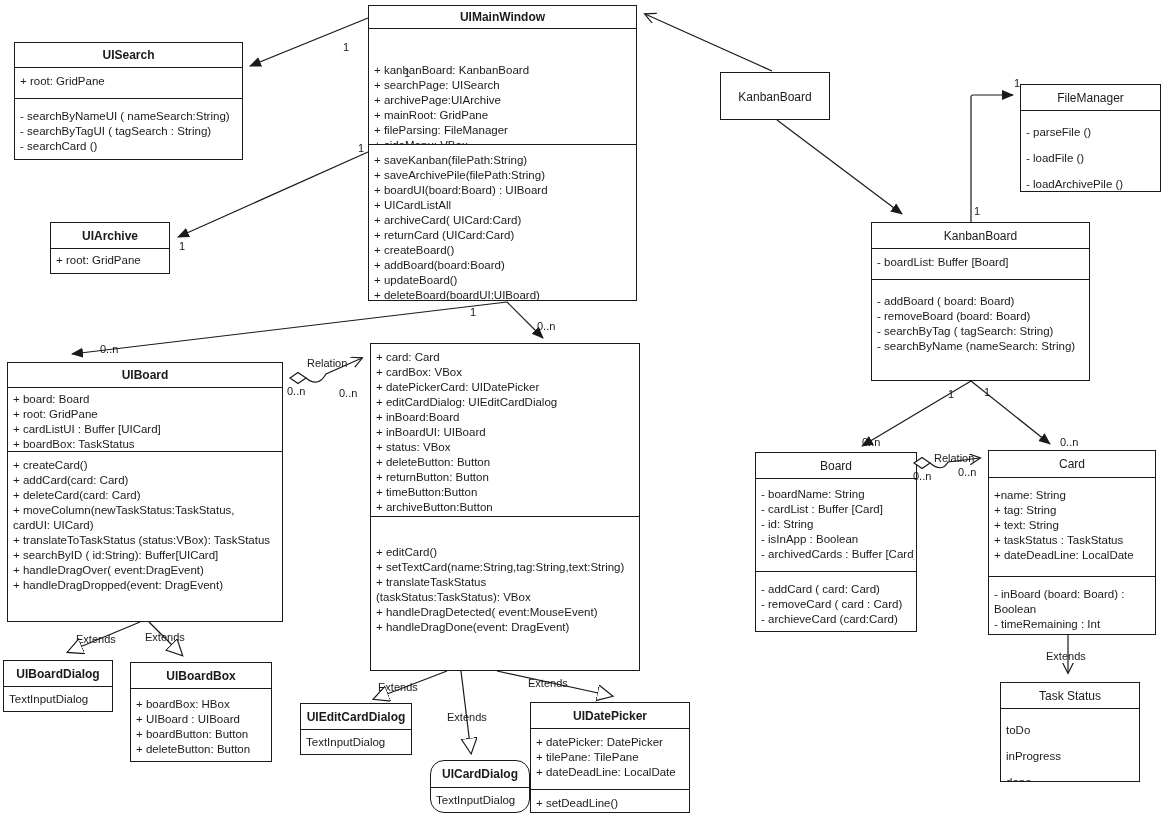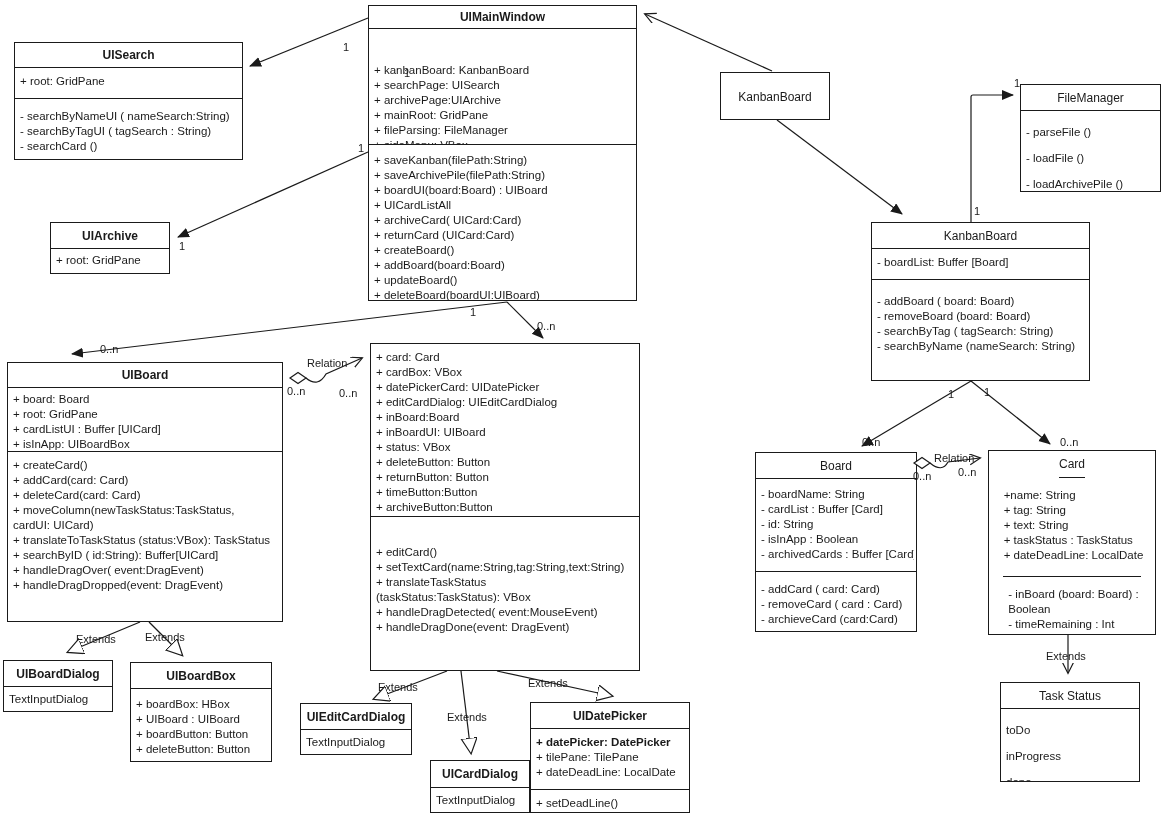--- a/index.html
+++ b/index.html
@@ -95,21 +95,21 @@
           <div class="cls-line" style="line-height: 15px;">- searchByTag ( tagSearch: String)</div>
           <div class="cls-line" style="line-height: 15px;">- searchByName (nameSearch: String)</div>
         </div>
       </div>
       <div class="cls" style="left: 7px; top: 362px; width: 276px; height: 260px;">
         <div class="cls-title bold" style="height: 25px; line-height: 25px;">UIBoard</div>
         <div class="cls-sec" style="height: 63px; padding-top: 4px;">
           <div class="cls-line" style="line-height: 15px;">+ board: Board</div>
           <div class="cls-line" style="line-height: 15px;">+ root: GridPane</div>
           <div class="cls-line" style="line-height: 15px;">+ cardListUI : Buffer [UICard]</div>
-          <div class="cls-line" style="line-height: 15px;">+ isInApp: UIBoardBox</div>
+          <div class="cls-line" style="line-height: 15px;">+ boardBox: TaskStatus</div>
         </div>
         <div class="cls-sec fill" style="padding-top: 6px;">
           <div class="cls-line" style="line-height: 15px;">+ createCard()</div>
           <div class="cls-line" style="line-height: 15px;">+ addCard(card: Card)</div>
           <div class="cls-line" style="line-height: 15px;">+ deleteCard(card: Card)</div>
           <div class="cls-line" style="line-height: 15px;">+ moveColumn(newTaskStatus:TaskStatus,</div>
           <div class="cls-line" style="line-height: 15px;">cardUI: UICard)</div>
           <div class="cls-line" style="line-height: 15px;">+ translateToTaskStatus (status:VBox): TaskStatus</div>
           <div class="cls-line" style="line-height: 15px;">+ searchByID ( id:String): Buffer[UICard]</div>
           <div class="cls-line" style="line-height: 15px;">+ handleDragOver( event:DragEvent)</div>
@@ -147,21 +147,21 @@
           <div class="cls-line" style="line-height: 15px;">- id: String</div>
           <div class="cls-line" style="line-height: 15px;">- isInApp : Boolean</div>
           <div class="cls-line" style="line-height: 15px;">- archivedCards : Buffer [Card]</div>
         </div>
         <div class="cls-sec fill" style="padding-top: 10px;">
           <div class="cls-line" style="line-height: 15px;">- addCard ( card: Card)</div>
           <div class="cls-line" style="line-height: 15px;">- removeCard ( card : Card)</div>
           <div class="cls-line" style="line-height: 15px;">- archieveCard (card:Card)</div>
         </div>
       </div>
-      <div class="cls" style="left: 988px; top: 450px; width: 168px; height: 185px; align-items: center;">
+      <div class="cls" style="left: 988px; top: 450px; width: 168px; height: 185px;">
         <div class="cls-title" style="height: 27px; line-height: 27px;">Card</div>
         <div class="cls-sec" style="height: 98px; padding-top: 10px;">
           <div class="cls-line" style="line-height: 15px;">+name: String</div>
           <div class="cls-line" style="line-height: 15px;">+ tag: String</div>
           <div class="cls-line" style="line-height: 15px;">+ text: String</div>
           <div class="cls-line" style="line-height: 15px;">+ taskStatus : TaskStatus</div>
           <div class="cls-line" style="line-height: 15px;">+ dateDeadLine: LocalDate</div>
         </div>
         <div class="cls-sec fill" style="padding-top: 10px;">
           <div class="cls-line" style="line-height: 15px;">- inBoard (board: Board) :</div>
@@ -183,30 +183,30 @@
           <div class="cls-line" style="line-height: 15px;">+ boardButton: Button</div>
           <div class="cls-line" style="line-height: 15px;">+ deleteButton: Button</div>
         </div>
       </div>
       <div class="cls" style="left: 300px; top: 703px; width: 112px; height: 52px;">
         <div class="cls-title bold" style="height: 26px; line-height: 26px;">UIEditCardDialog</div>
         <div class="cls-sec fill" style="padding-top: 5px;">
           <div class="cls-line" style="line-height: 15px;">TextInputDialog</div>
         </div>
       </div>
-      <div class="cls" style="left: 430px; top: 760px; width: 100px; height: 53px;">
+      <div class="cls" style="left: 430px; top: 760px; width: 100px; height: 53px; border-radius: 14px;">
         <div class="cls-title bold" style="height: 27px; line-height: 27px;">UICardDialog</div>
         <div class="cls-sec fill" style="padding-top: 5px;">
           <div class="cls-line" style="line-height: 15px;">TextInputDialog</div>
         </div>
       </div>
       <div class="cls" style="left: 530px; top: 702px; width: 160px; height: 111px;">
         <div class="cls-title bold" style="height: 26px; line-height: 26px;">UIDatePicker</div>
         <div class="cls-sec" style="height: 60px; padding-top: 6px;">
-          <div class="cls-line" style="line-height: 15px; font-weight: bold;">+ datePicker: DatePicker</div>
+          <div class="cls-line" style="line-height: 15px;">+ datePicker: DatePicker</div>
           <div class="cls-line" style="line-height: 15px;">+ tilePane: TilePane</div>
           <div class="cls-line" style="line-height: 15px;">+ dateDeadLine: LocalDate</div>
         </div>
         <div class="cls-sec fill" style="padding-top: 6px;">
           <div class="cls-line" style="line-height: 15px;">+ setDeadLine()</div>
         </div>
       </div>
       <div class="cls" style="left: 1000px; top: 682px; width: 140px; height: 100px;">
         <div class="cls-title" style="height: 26px; line-height: 26px;">Task Status</div>
         <div class="cls-sec fill" style="padding-top: 8px;">

